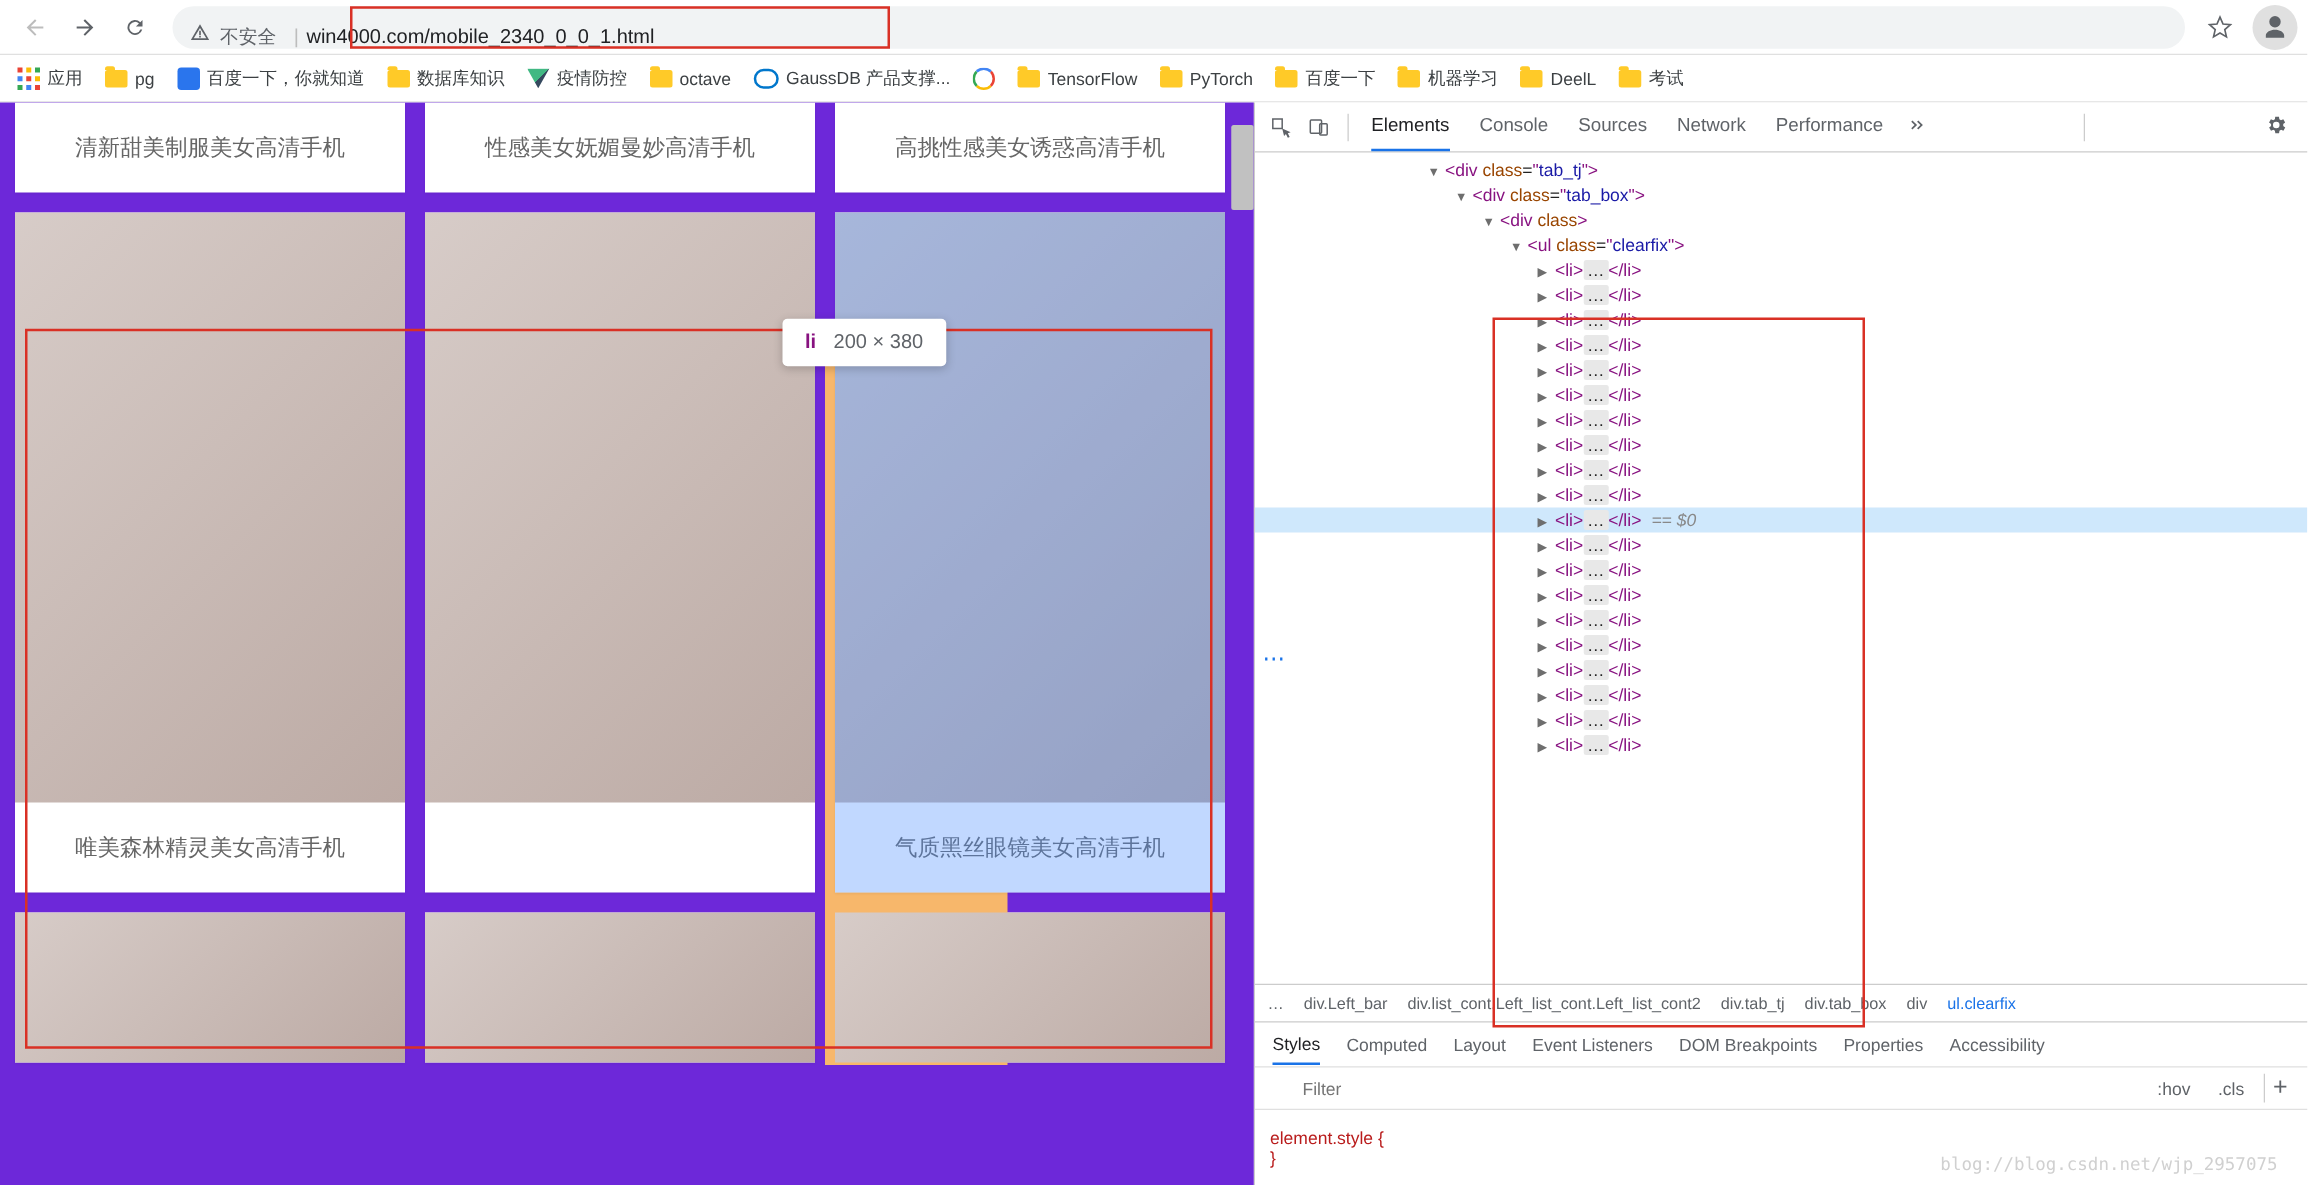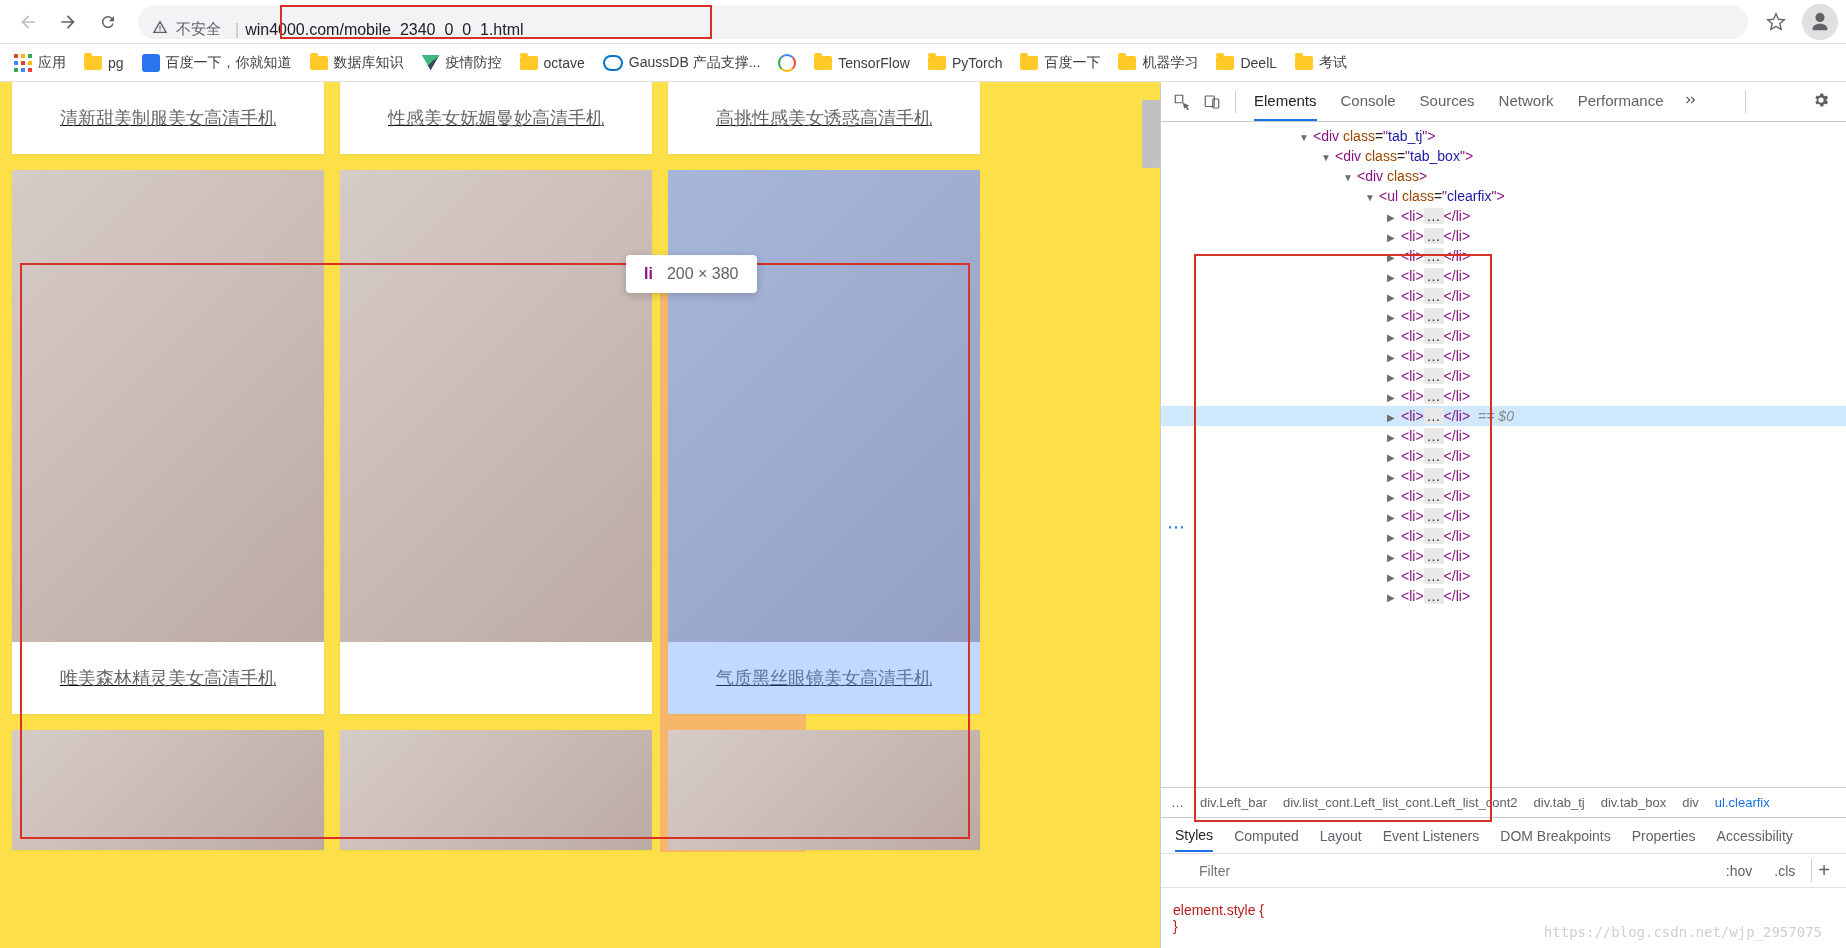--- a/index.html
+++ b/index.html
@@ -24,21 +24,21 @@
 .apps-icon span:nth-child(1){background:#ea4335;} .apps-icon span:nth-child(2){background:#fbbc04;} .apps-icon span:nth-child(3){background:#34a853;}
 .apps-icon span:nth-child(4){background:#4285f4;} .apps-icon span:nth-child(5){background:#ea4335;} .apps-icon span:nth-child(6){background:#fbbc04;}
 .apps-icon span:nth-child(7){background:#34a853;} .apps-icon span:nth-child(8){background:#4285f4;} .apps-icon span:nth-child(9){background:#ea4335;}
 .baidu-ico { width: 18px; height: 18px; background: #2a75ed; border-radius: 3px; position: relative; }
 .vue-ico { width: 18px; height: 16px; background: linear-gradient(135deg, #41b883 50%, #35495e 50%); clip-path: polygon(50% 100%, 0 0, 100% 0); }
 .gauss-ico { width: 20px; height: 16px; border: 2px solid #0077cc; border-radius: 8px; position: relative; }
 .google-ico { width: 18px; height: 18px; border: 2px solid #4285f4; border-radius: 50%; border-right-color: #ea4335; border-bottom-color: #fbbc04; border-left-color: #34a853; }
 
 
 .main { display: flex; height: calc(100% - 82px); }
-.page { width: 1160px; background: #fde047; position: relative; overflow: hidden; text-decoration: underline; }
+.page { width: 1003px; background: #6d28d9; position: relative; overflow: hidden; }
 .devtools { flex: 1; background: #fff; border-left: 1px solid #ccc; display: flex; flex-direction: column; font-size: 14px; }
 .scroll-ind { position: absolute; right: 0; top: 18px; width: 18px; height: 68px; background: #c1c1c1; border-radius: 2px; }
 
 
 .gallery { padding: 0 0 0 12px; }
 .row { display: flex; gap: 16px; margin-bottom: 16px; }
 .card { width: 312px; background: #fff; box-shadow: 0 1px 2px rgba(0,0,0,0.06); }
 .card .img { width: 100%; height: 472px; background: linear-gradient(135deg, #d7ccc8, #bcaaa4); position: relative; overflow: hidden; }
 .card .caption { padding: 24px 16px; text-align: center; font-size: 18px; color: #666; }
 .row.top .card { height: auto; }
@@ -370,13 +370,13 @@
       <div>element.style {</div>
       <div>}</div>
     </div>
   </div>
 </div>
 
 <div class="anno url-anno"></div>
 <div class="anno gallery-anno"></div>
 <div class="anno dt-anno"></div>
 
-<div class="watermark">https://blog.csdn.net/wjp_2957075</div>
+<div class="watermark">blog://blog.csdn.net/wjp_2957075</div>
 
 </body></html>

